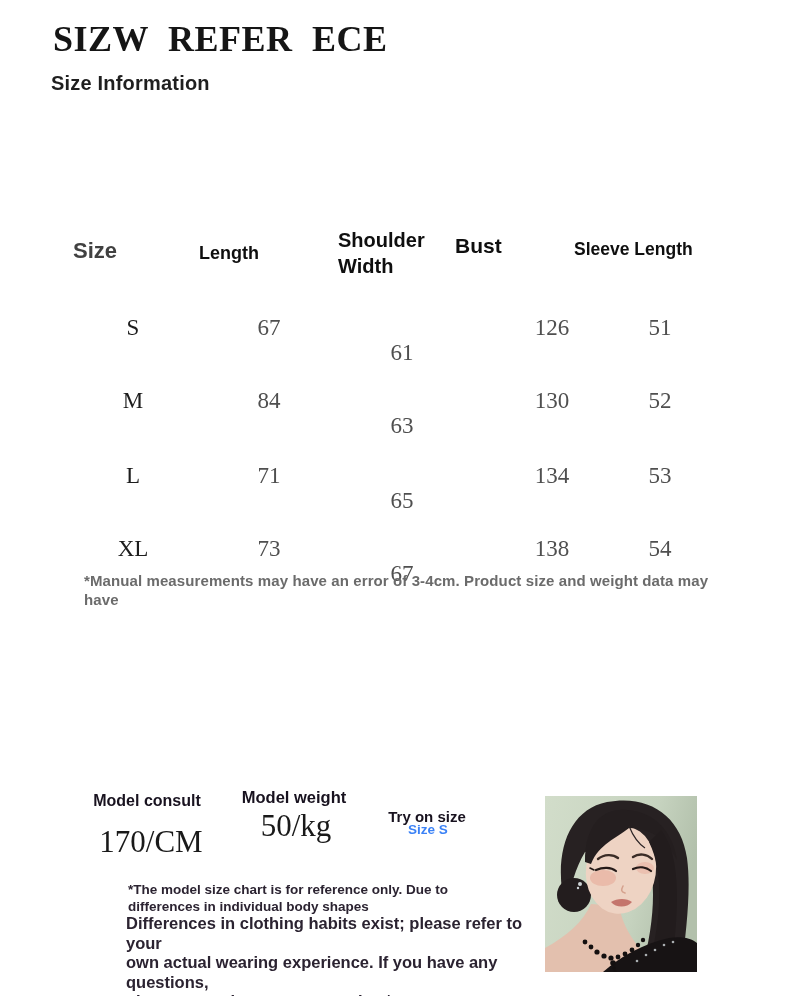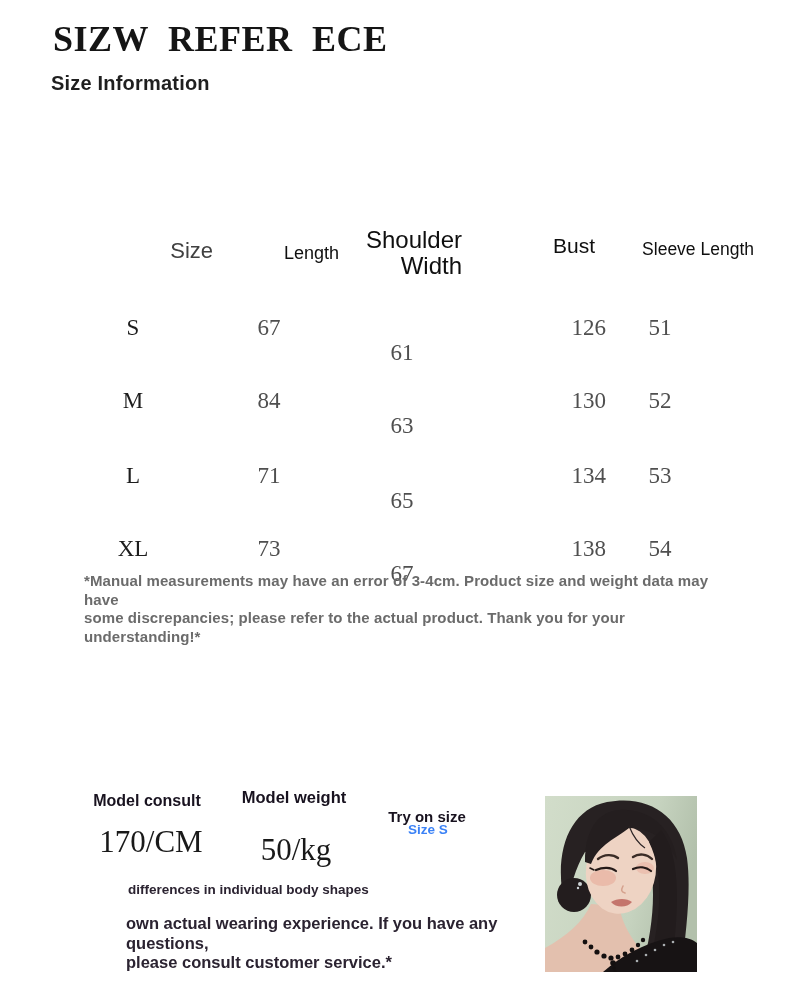--- a/index.html
+++ b/index.html
@@ -18,52 +18,52 @@
     font-size:36px; font-weight:600; color:#151515;
     letter-spacing:0.5px; word-spacing:10px; white-space:nowrap;
   }
   .section-title {
     left:51px; top:72px;
     font-size:20px; font-weight:700; color:#1f1f1f;
     letter-spacing:0.2px;
   }
 
   
-  .th { font-weight:400; color:#0f0f0f; text-align:right; }
+  .th { font-weight:700; color:#0f0f0f; text-align:left; }
   .th-size    { left:73px;  width:140px; top:238px; font-size:22px; color:#414141; }
   .th-length  { left:199px; width:140px; top:243px; font-size:18px; }
-  .th-shoulder{ left:338px; width:124px; top:227px; font-size:24px; line-height:26px; }
+  .th-shoulder{ left:338px; width:124px; top:227px; font-size:20px; line-height:26px; }
   .th-bust    { left:455px; width:140px; top:234px; font-size:21px; }
   .th-sleeve  { left:574px; width:180px; top:239px; font-size:17.5px; }
 
   
   .cell {
     width:140px; text-align:center;
     font-family:"Liberation Serif","DejaVu Serif",serif;
     font-size:23px; line-height:30px; color:#4f4f4f;
   }
   .cell.size-label { color:#1d1d1d; }
   .c0 { left:63px; }  .c1 { left:199px; } .c2 { left:332px;margin-top:25px; }
-  .c3 { left:466px;text-align:right; } .c4 { left:590px; }
+  .c3 { left:482px; } .c4 { left:590px; }
   .r0 { top:313px; } .r1 { top:386px; } .r2 { top:461px; } .r3 { top:534px; }
 
   
   .table-note {
     left:84px; top:572px; width:660px;
     font-size:15px; font-weight:700; color:#6b6b6b;
     line-height:18.5px; letter-spacing:0.1px;
   }
 
   
   .stat-label { font-weight:700; color:#18121f; text-align:center; width:140px; }
   .stat-value { text-align:center; width:140px; color:#191919; }
   .s1l { left:77px;  top:792px; font-size:16px; }
   .s1v { left:81px;  top:812px; font-size:31px;margin-top:12px; }
   .s2l { left:224px; top:788px; font-size:16.5px; }
-  .s2v { left:226px; top:832px; font-size:31px; }
+  .s2v { left:226px; top:808px; font-size:31px; }
   .s3l { left:357px; top:788px; font-size:15px;margin-top:20px; }
   .s3v { left:358px; top:822px; font-size:13.5px; font-weight:700; color:#3b82f6; }
 
   
   .note-a {
     left:128px; top:881px; width:420px;
     font-size:13.5px; font-weight:700; color:#2b2331; line-height:17px;
   }
   .note-b {
     left:126px; top:914px; width:430px;
@@ -116,21 +116,20 @@
       <div class="abs cell size-label c0 r3">XL</div>
       <div class="abs cell c1 r3">73</div>
       <div class="abs cell c2 r3">67</div>
       <div class="abs cell c3 r3">138</div>
       <div class="abs cell c4 r3">54</div>
     </div>
   </div>
 
   <div class="abs table-note">
     <div>*Manual measurements may have an error of 3-4cm. Product size and weight data may have</div>
-    <div>some discrepancies; please refer to the actual product. Thank you for your understanding!*</div>
   </div>
 
   <div>
     <div class="abs stat-label s1l">Model consult</div>
     <div class="abs stat-value serif s1v">170/CM</div>
     <div class="abs stat-label s2l">Model weight</div>
     <div class="abs stat-value serif s2v">50/kg</div>
     <div class="abs stat-label s3l">Try on size</div>
     <div class="abs stat-value s3v">Size S</div>
   </div>
@@ -196,20 +195,22 @@
       <circle cx="93" cy="149" r="2.2"></circle>
         <circle cx="98" cy="144" r="2.2"></circle>
 
       <circle cx="68" cy="167" r="2.8"></circle>
       <circle cx="69" cy="172" r="1.8"></circle>
       <circle cx="70" cy="176" r="1.8"></circle>
     </g>
   </svg>
 
   <div class="abs note-a">
+    <div>*The model size chart is for reference only. Due to</div>
     <div>differences in individual body shapes</div>
   </div>
   <div class="abs note-b">
+    <div>Differences in clothing habits exist; please refer to your</div>
     <div>own actual wearing experience. If you have any questions,</div>
     <div>please consult customer service.*</div>
   </div>
 
 </div>
 
 </body></html>

